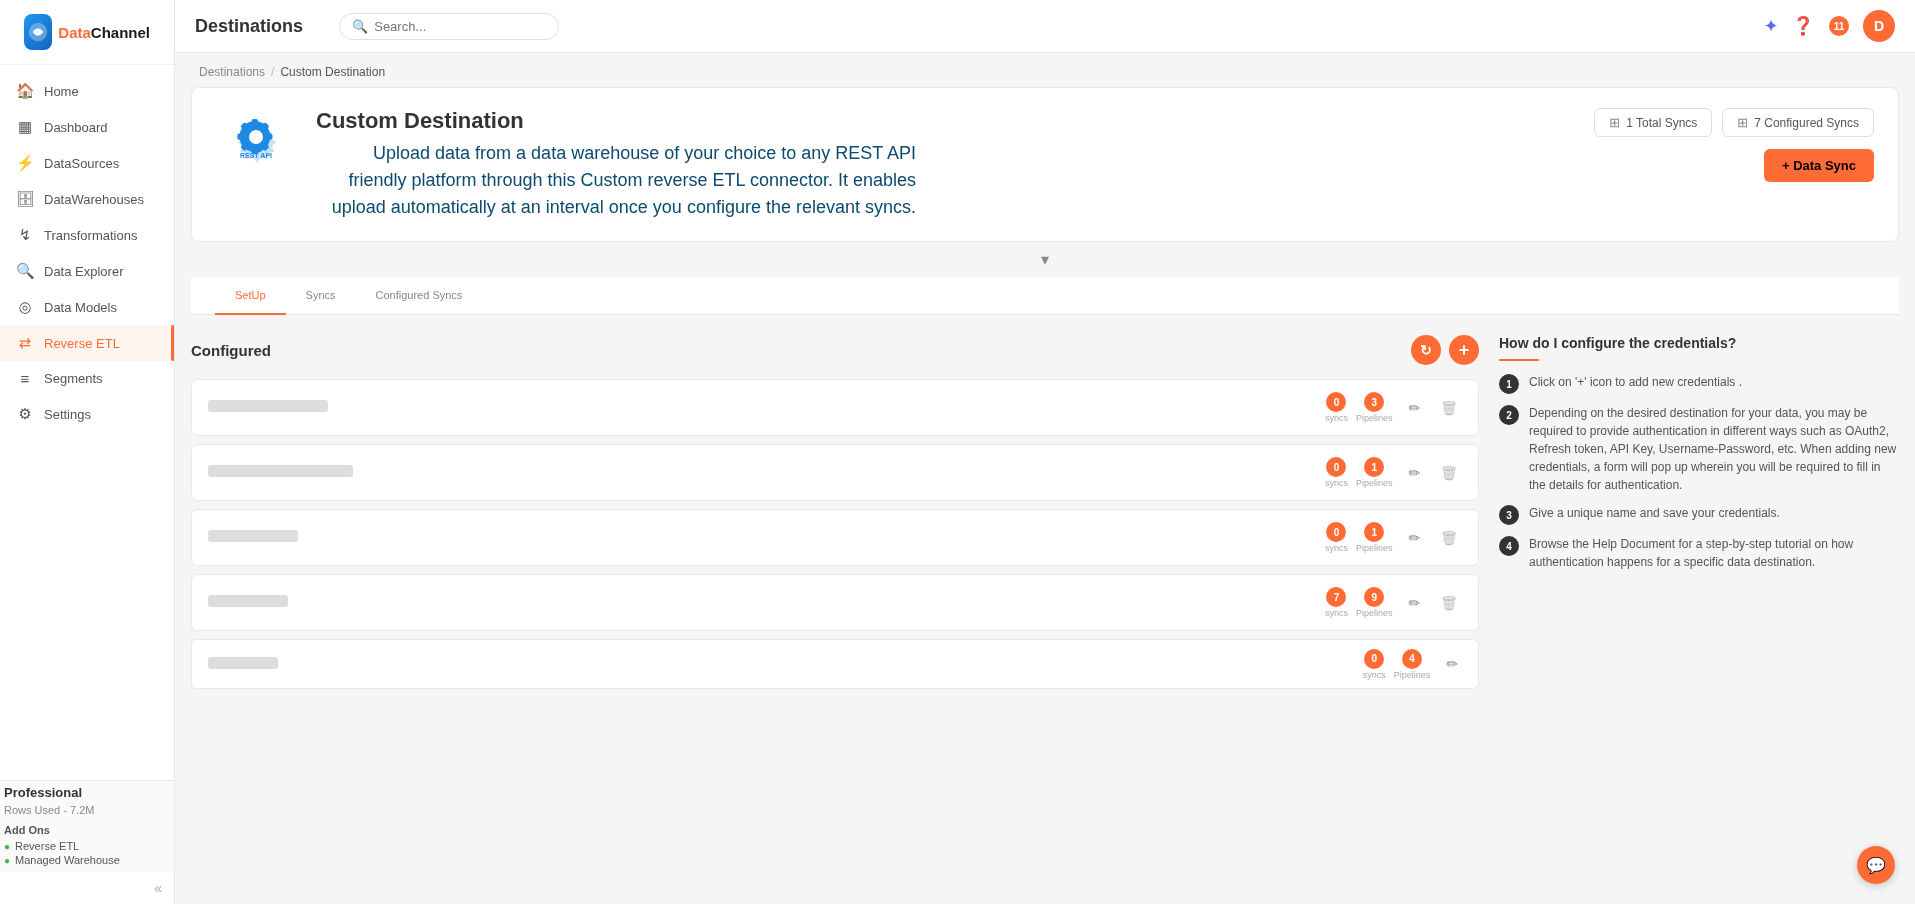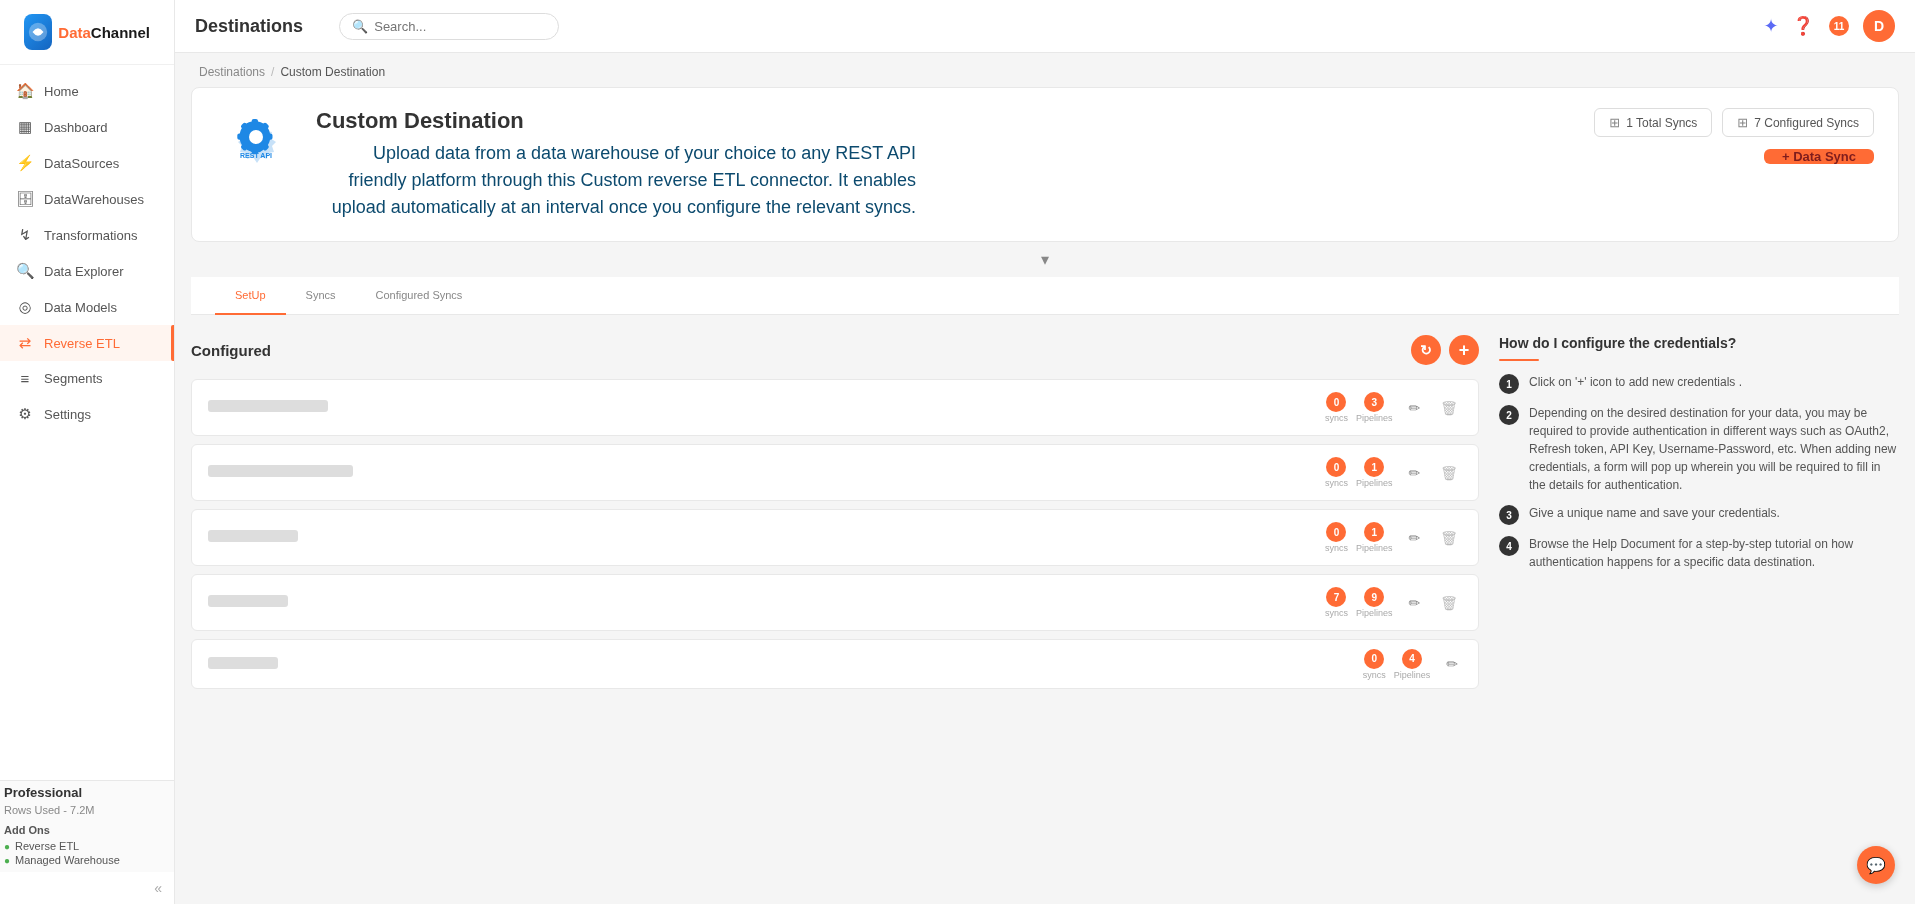--- a/index.html
+++ b/index.html
@@ -186,24 +186,24 @@
       font-size: 12px;
       color: #555;
       display: flex;
       align-items: center;
       gap: 6px;
       background: #fff;
     }
     .stat-icon { color: #888; font-size: 13px; }
     .add-sync-btn {
       background: #FF6B35;
-      color: #7f1d1d;
+      color: #000000;
       border: none;
       border-radius: 6px;
-      padding: 0 18px;
+      padding: 9px 18px;
       font-size: 13px;
       font-weight: 600;
       cursor: pointer;
     }
     .expand-row {
       display: flex;
       justify-content: center;
       padding: 8px;
     }
     .expand-btn { color: #888; cursor: pointer; font-size: 16px; background: none; border: none; }

